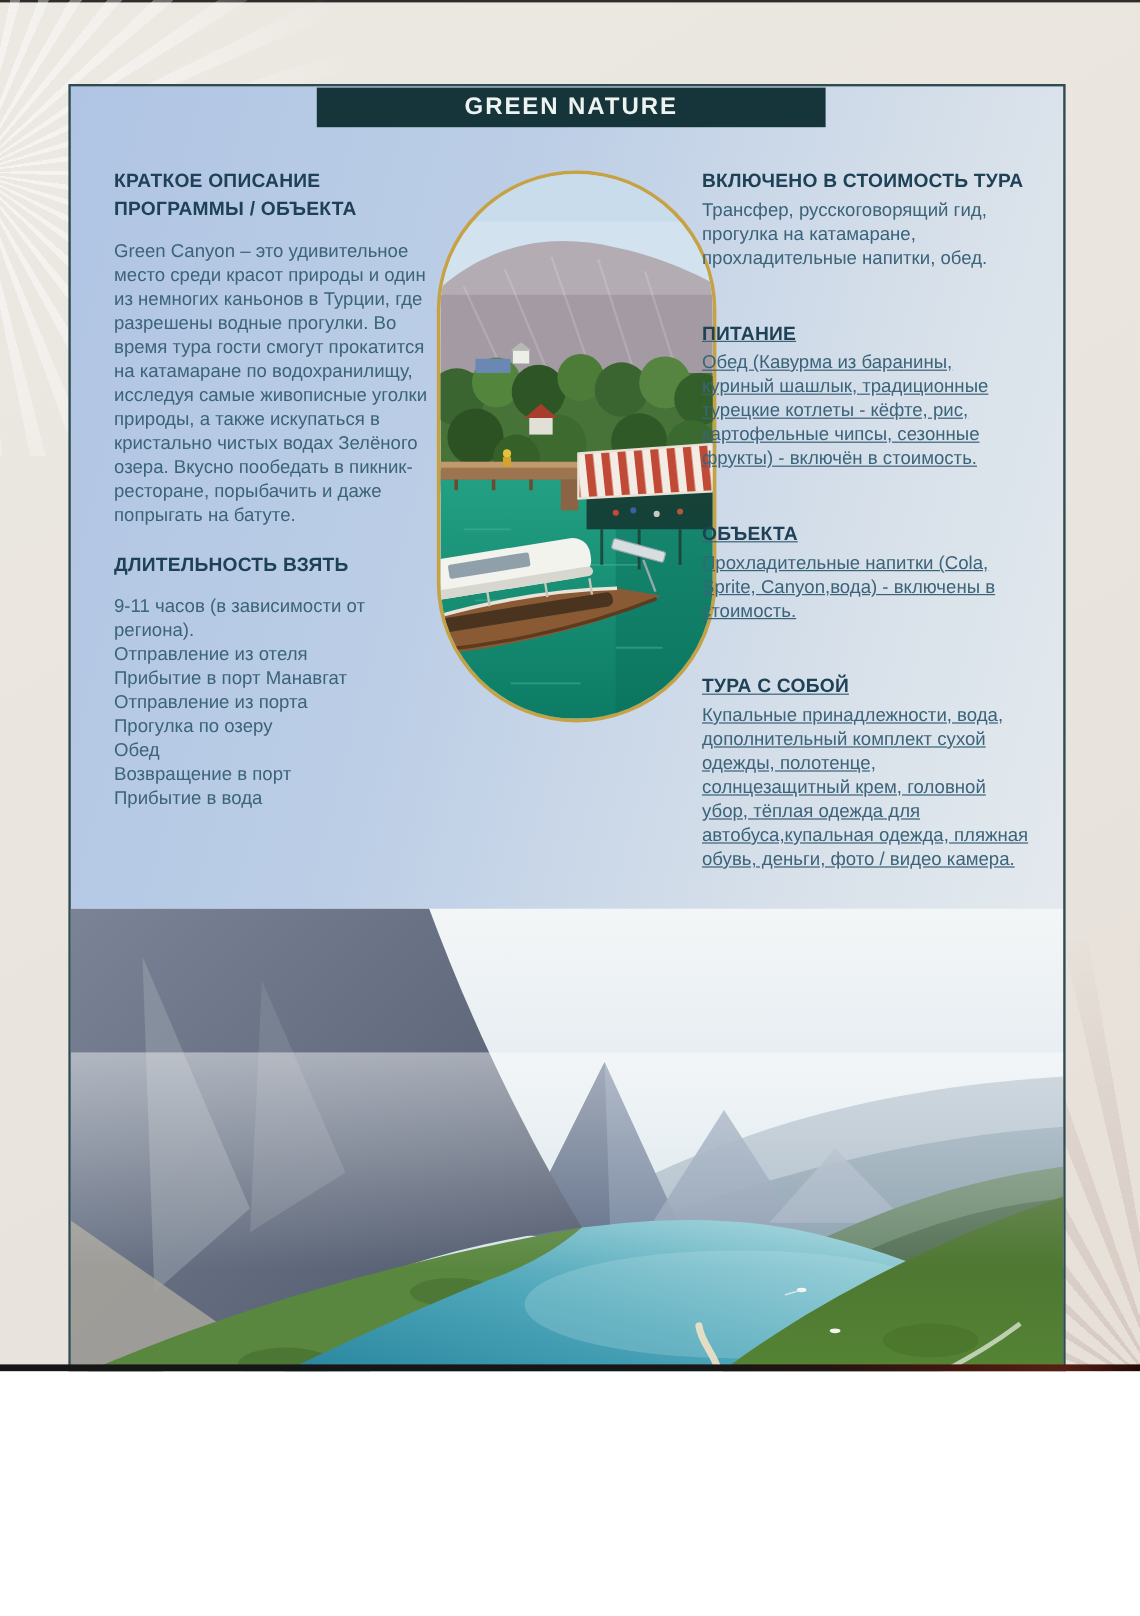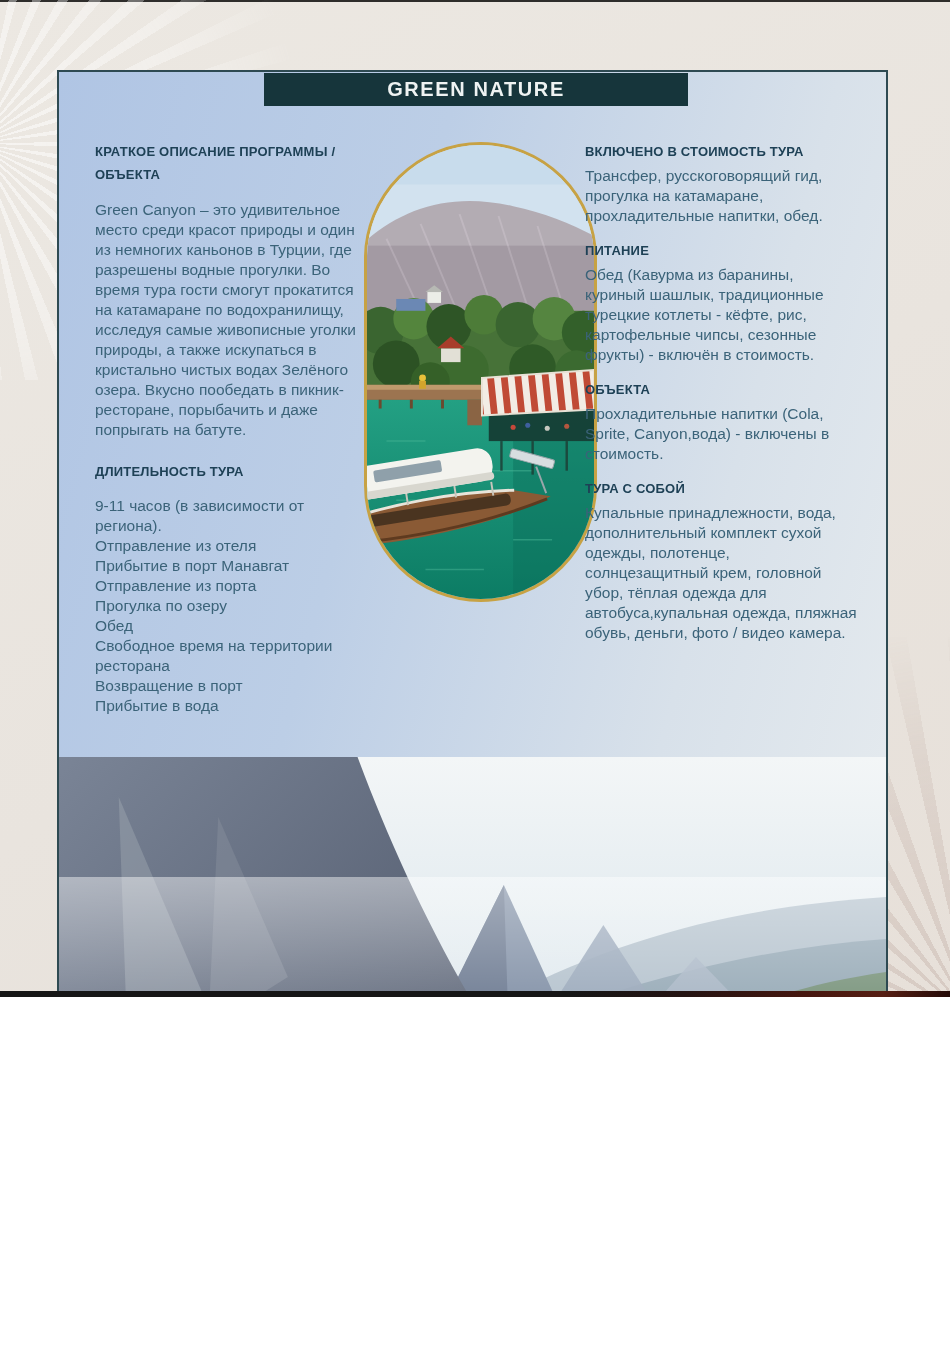--- a/index.html
+++ b/index.html
@@ -1,18 +1,18 @@
 <!DOCTYPE html>
 <html><head>
 <meta charset="utf-8">
 <style>
   html,body{margin:0;padding:0;}
   .page{
     position:relative;
-    width:950px;height:997px;
+    width:950px;height:1143px;
     background:linear-gradient(150deg,#ece8e2 0%,#e9e4de 55%,#e7e0d9 100%);
     overflow:hidden;
     font-family:"Liberation Sans",sans-serif;
   }
   .top-line{position:absolute;top:0;left:0;width:100%;height:2px;background:#2e2d2b;}
   .bottom-bar{
     position:absolute;bottom:0;left:0;width:100%;height:6px;
     background:linear-gradient(90deg,#161616 0%,#161616 60%,#241312 72%,#47170f 85%,#571f14 93%,#240a07 100%);
   }
   .palm-tl{
@@ -36,26 +36,26 @@
   }
   .banner{
     position:absolute;left:205px;top:1px;width:424px;height:33px;
     background:#16353b;color:#eef3f2;
     display:flex;align-items:center;justify-content:center;
     font-size:20px;font-weight:600;letter-spacing:1.6px;
   }
   .col{position:absolute;top:68px;width:272px;color:#3b6379;font-size:15.5px;line-height:20px;}
   .col-left{left:36px;}
   .col-right{left:526px;}
-  .h{font-size:13px;line-height:23px;font-weight:700;color:#1e4156;letter-spacing:.2px;margin:0;}
+  .h{font-size:16px;line-height:23px;font-weight:700;color:#1e4156;letter-spacing:.2px;margin:0;}
   .col-left .h.first{margin-bottom:14px;}
   .col-left .h.mt{margin:20px 0 13px;}
   .body{margin:0;}
   .sec .h{margin-bottom:3px;}
-  .sec + .sec{margin-top:13px;}
+  .sec + .sec{margin-top:41px;text-decoration:underline;}
   .oval{
     position:absolute;left:305px;top:70px;width:233px;height:460px;
     box-sizing:border-box;border:3px solid #c7a244;border-radius:120px;
     overflow:hidden;background:#c8dcec;
   }
   .oval svg{display:block;width:100%;height:100%;}
   .main-photo{
     position:absolute;left:0;bottom:0;width:100%;height:522px;display:block;
   }
 </style>
@@ -69,29 +69,28 @@
 
   <div class="card">
 
     <div class="banner">
       <span>GREEN NATURE</span>
     </div>
 
     <div class="col col-left">
       <h3 class="h first">КРАТКОЕ ОПИСАНИЕ ПРОГРАММЫ / ОБЪЕКТА</h3>
       <p class="body">Green Canyon – это удивительное место среди красот природы и один из немногих каньонов в Турции, где разрешены водные прогулки. Во время тура гости смогут прокатится на катамаране по водохранилищу, исследуя самые живописные уголки природы, а также искупаться в кристально чистых водах Зелёного озера. Вкусно пообедать в пикник-ресторане, порыбачить и даже попрыгать на батуте.</p>
-      <h3 class="h mt">ДЛИТЕЛЬНОСТЬ ТУРА</h3>
+      <h3 class="h mt">ДЛИТЕЛЬНОСТЬ ВЗЯТЬ</h3>
       <div class="body">
           <div>9-11 часов (в зависимости от региона).</div>
           <div>Отправление из отеля</div>
           <div>Прибытие в порт Манавгат</div>
           <div>Отправление из порта</div>
           <div>Прогулка по озеру</div>
           <div>Обед</div>
-          <div>Свободное время на территории ресторана</div>
           <div>Возвращение в порт</div>
           <div>Прибытие в вода</div>
         </div>
     </div>
 
     <div class="oval">
       <svg viewBox="0 0 233 460" preserveAspectRatio="none">
         <defs>
           <linearGradient id="watG" x1="0" y1="0" x2="0" y2="1">
             <stop offset="0" stop-color="#23a083"></stop>

